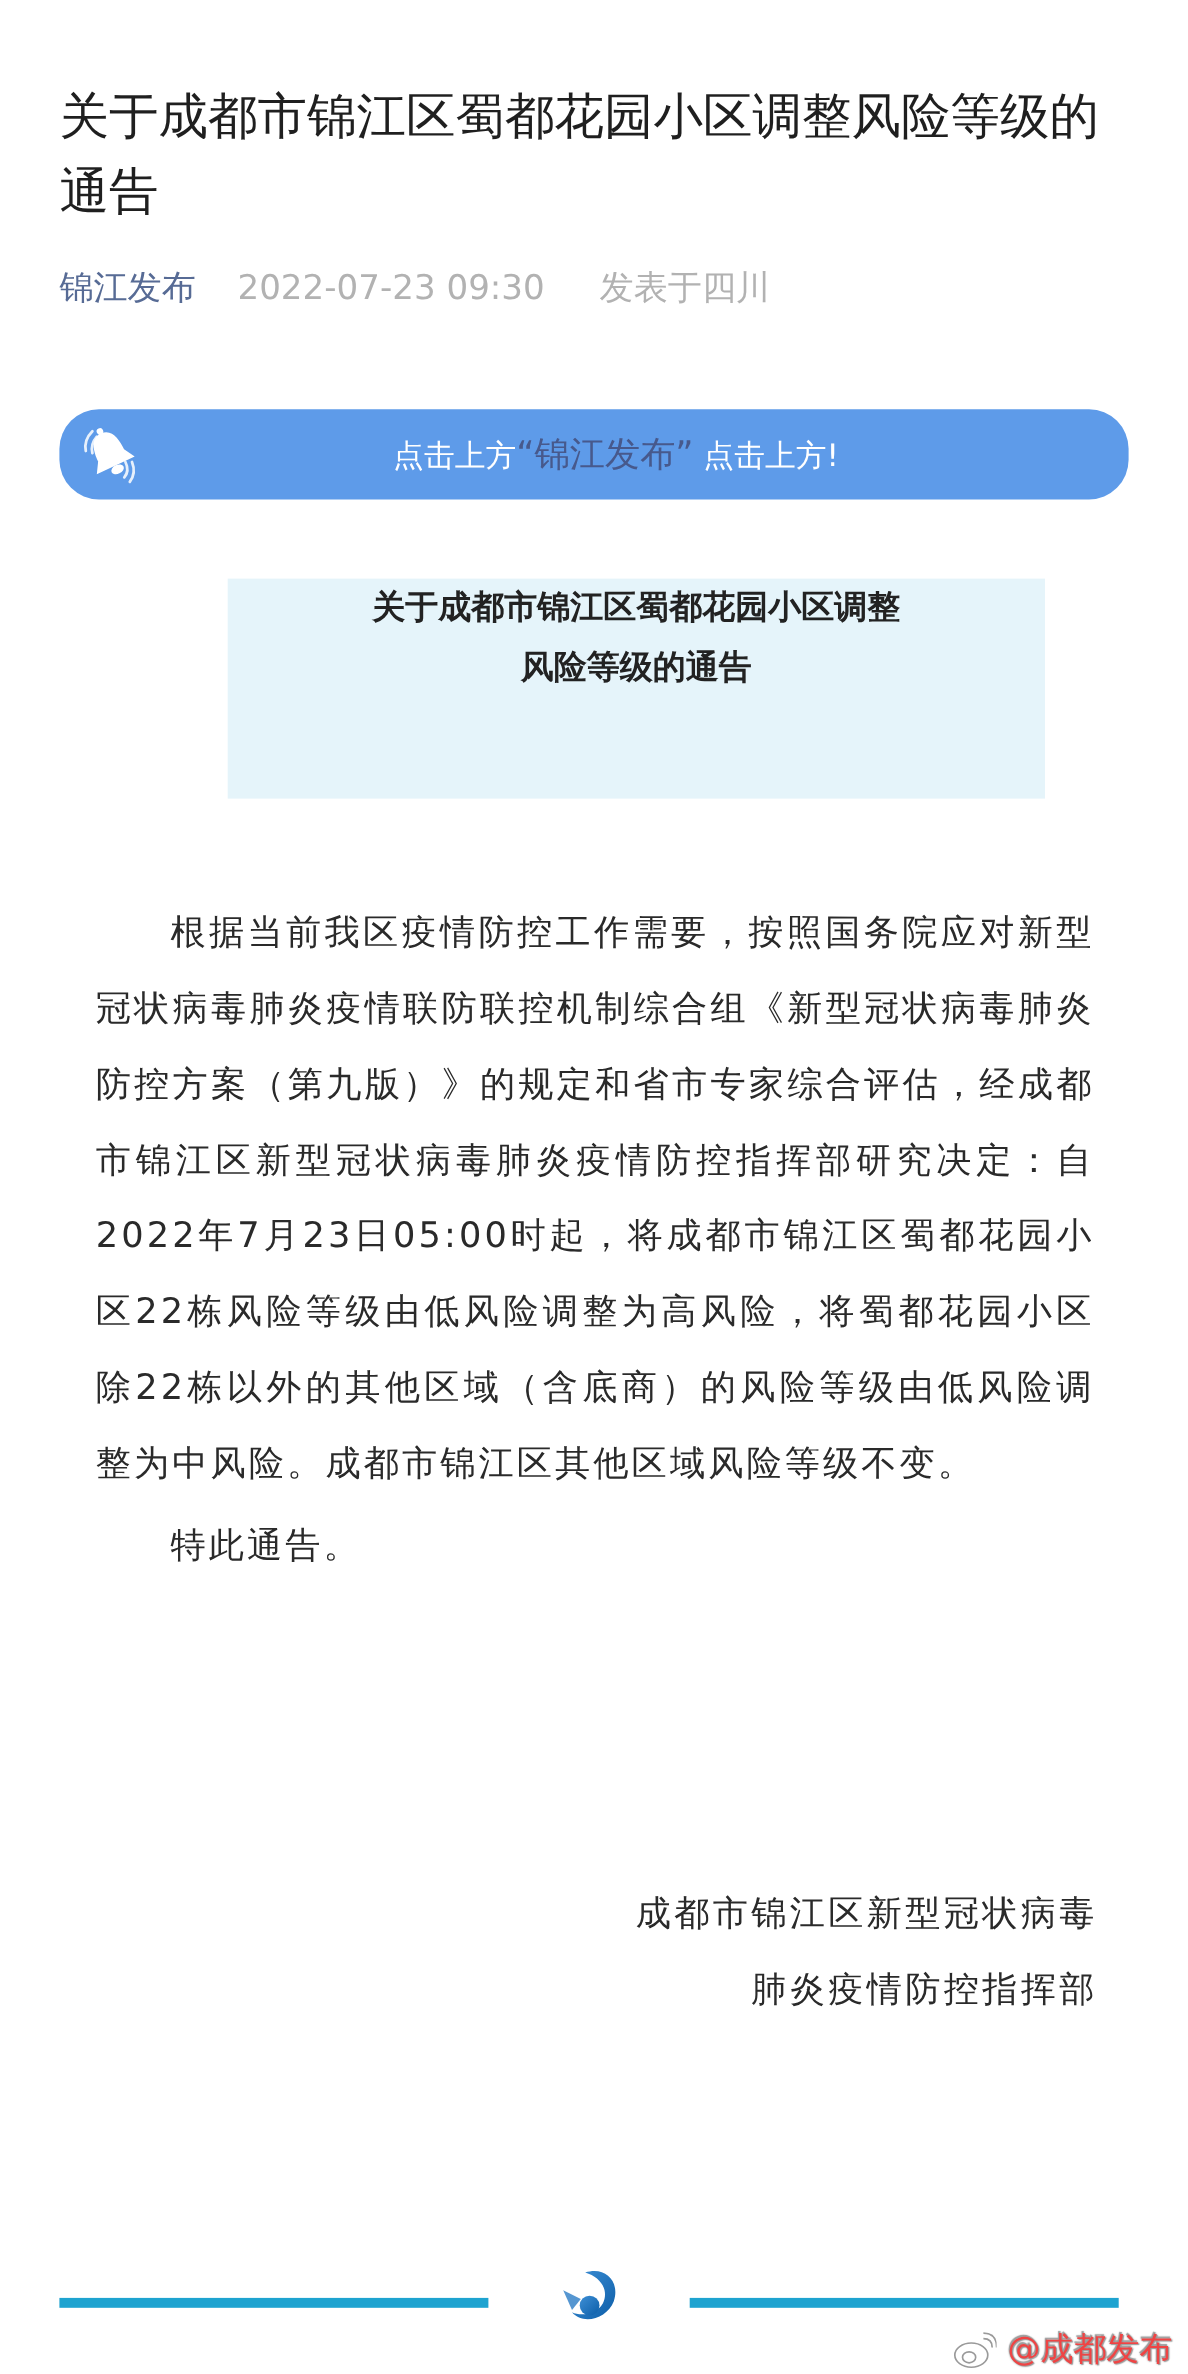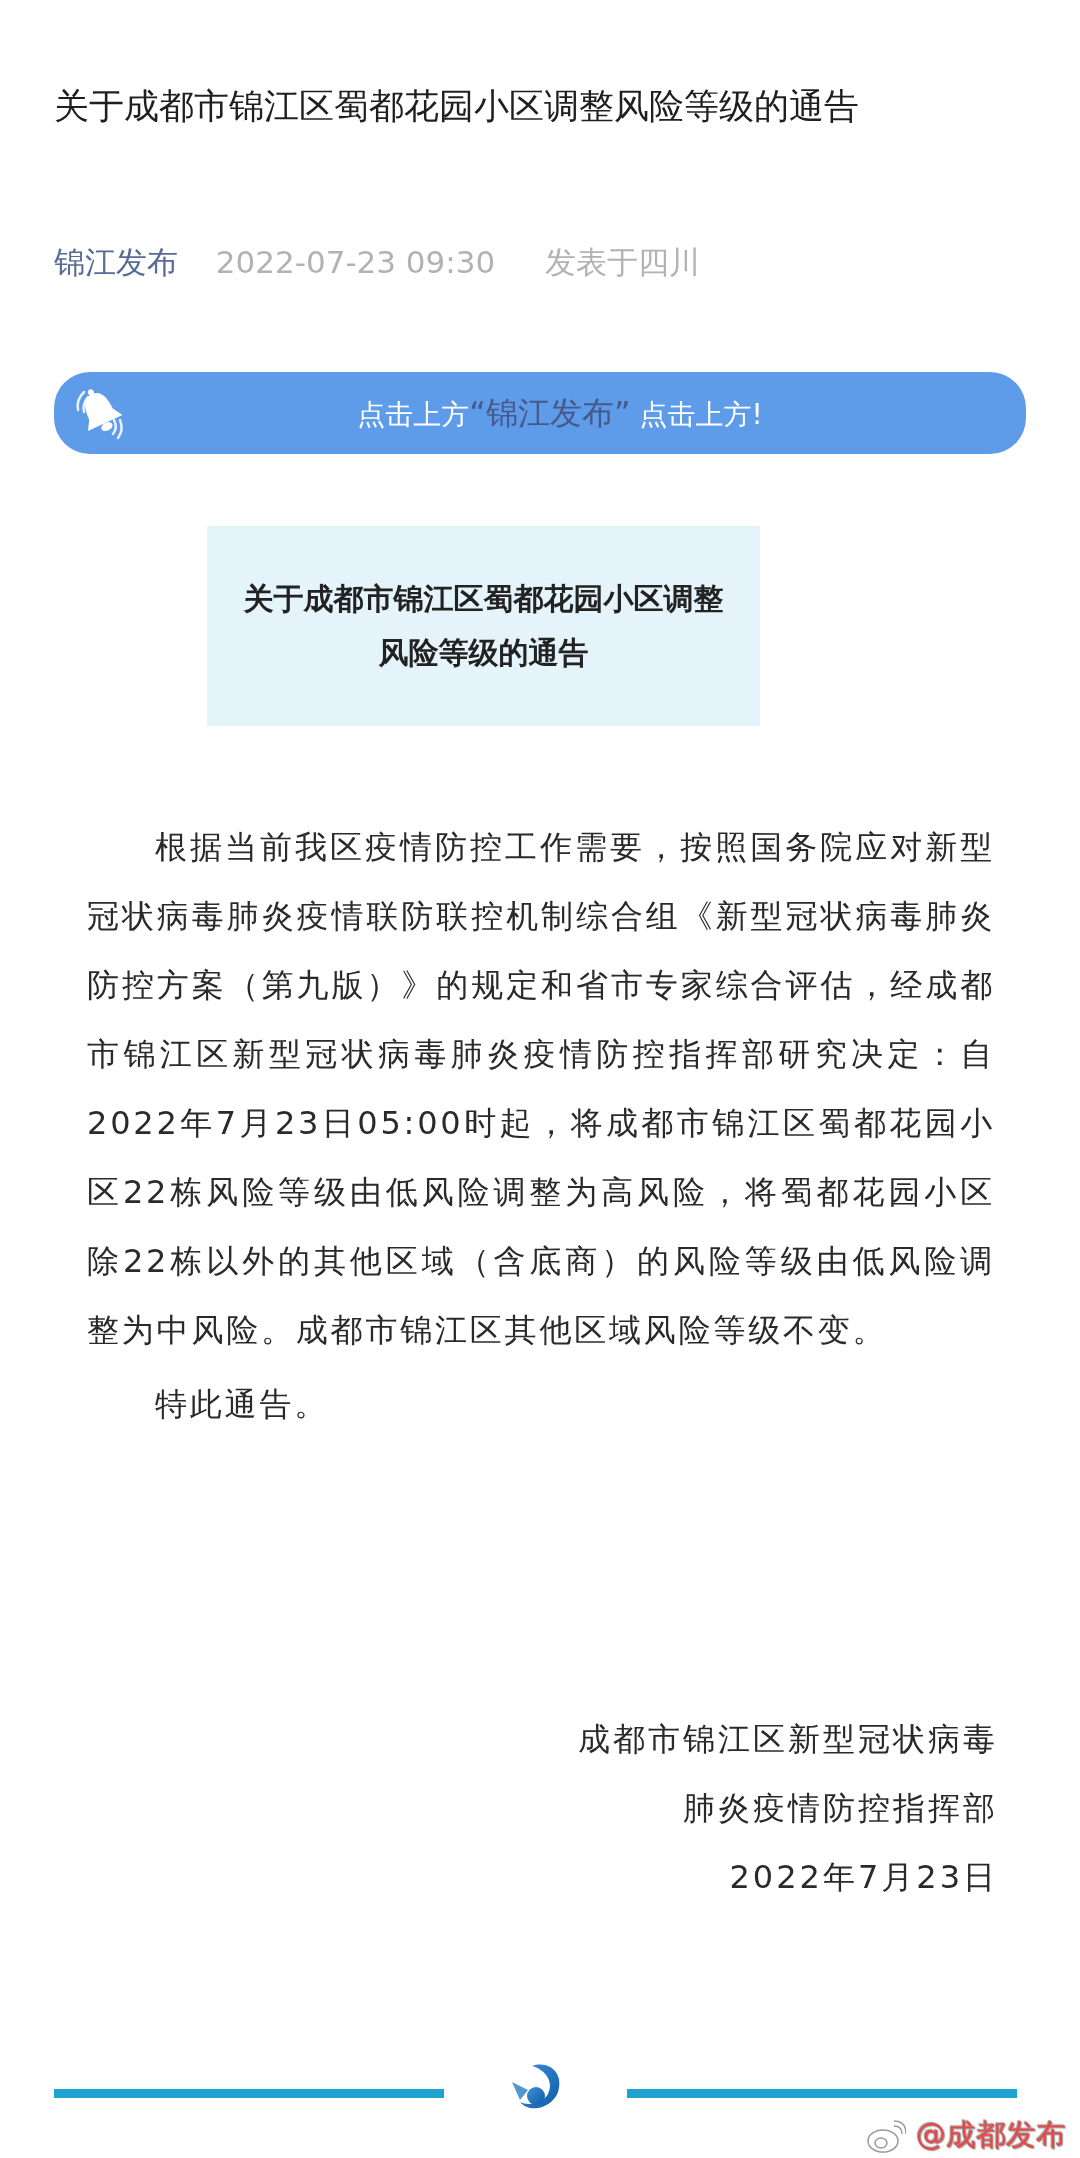--- a/index.html
+++ b/index.html
@@ -3,44 +3,44 @@
   <meta charset="utf-8">
   <style>
     html, body { margin: 0; padding: 0; background: #ffffff; }
     body {
       width: 1080px; height: 2158px; position: relative; overflow: hidden;
       font-family: "DejaVu Sans", "Liberation Sans", sans-serif;
       color: #222222;
     }
     .title {
       position: absolute; left: 54px; top: 72px; width: 960px;
-      font-size: 35px; line-height: 68px; color: #1f1f1f; font-weight: normal;
+      font-size: 45px; line-height: 68px; color: #1f1f1f; font-weight: normal;
       margin: 0;
     }
     .meta {
       position: absolute; left: 54px; top: 240px; height: 44px;
       font-size: 31px; line-height: 44px; white-space: nowrap;
     }
     .meta .author { color: #576b95; margin-right: 28px; }
     .meta .time { color: #b2b2b2; margin-right: 40px; }
     .meta .loc { color: #b2b2b2; }
     .banner {
       position: absolute; left: 54px; top: 372px; width: 972px; height: 82px;
       background: #5e9be9; border-radius: 36px; overflow: hidden;
     }
     .banner .bell { position: absolute; left: 14px; top: 8px; width: 66px; height: 66px; }
     .banner .text {
       position: absolute; left: 0; right: 0; top: 0; line-height: 82px;
       text-align: center; font-size: 28px; color: #ffffff; padding-left: 40px;
     }
     .banner .text .account { color: #47598c; font-size: 32px; }
     .subtitle-box {
-      position: absolute; left: 207px; top: 526px; width: 553px; height: 200px;
+      position: absolute; left: 207px; top: 526px; width: 743px; height: 200px;
       background: #e5f4fa;
-      display: flex; align-items: center; justify-content: center; text-align: center;
+      display: flex; align-items: flex-start; justify-content: center; text-align: center;
     }
     .subtitle-box .sub {
       font-size: 30px; line-height: 54px; font-weight: bold; color: #222222;
       width: 560px;
     }
     .body-text {
       position: absolute; left: 82px; top: 808px; width: 918px;
       font-size: 32px; line-height: 69px; color: #2a2a2a; letter-spacing: 2.8px;
       text-align: justify;
     }
@@ -101,21 +101,20 @@
 </div>
 
 <div class="body-text">
   <p>根据当前我区疫情防控工作需要，按照国务院应对新型冠状病毒肺炎疫情联防联控机制综合组《新型冠状病毒肺炎防控方案（第九版）》的规定和省市专家综合评估，经成都市锦江区新型冠状病毒肺炎疫情防控指挥部研究决定：自2022年7月23日05:00时起，将成都市锦江区蜀都花园小区22栋风险等级由低风险调整为高风险，将蜀都花园小区除22栋以外的其他区域（含底商）的风险等级由低风险调整为中风险。成都市锦江区其他区域风险等级不变。</p>
   <p>特此通告。</p>
 </div>
 
 <div class="signature">
   <div>成都市锦江区新型冠状病毒</div>
   <div>肺炎疫情防控指挥部</div>
-  <div>2022年7月23日</div>
 </div>
 
 <div class="footer-line left"></div>
 <svg class="footer-logo" viewBox="0 0 64 56">
   <defs>
     <linearGradient id="lg" x1="0" y1="0" x2="1" y2="1">
       <stop offset="0" stop-color="#3d8fd6"></stop>
       <stop offset="1" stop-color="#0d5ea8"></stop>
     </linearGradient>
   </defs>

